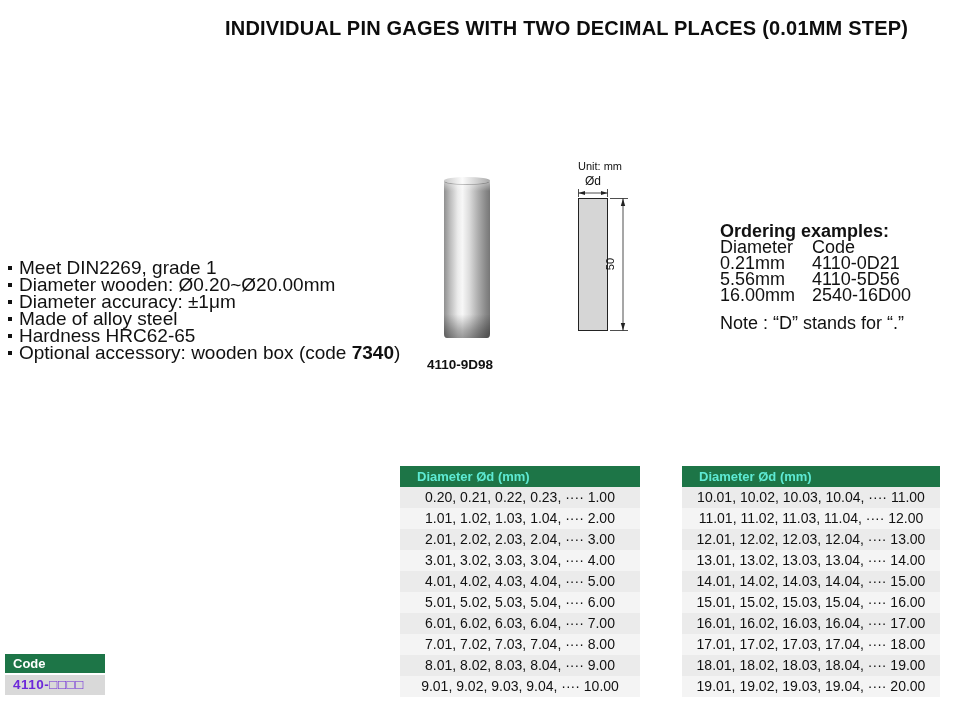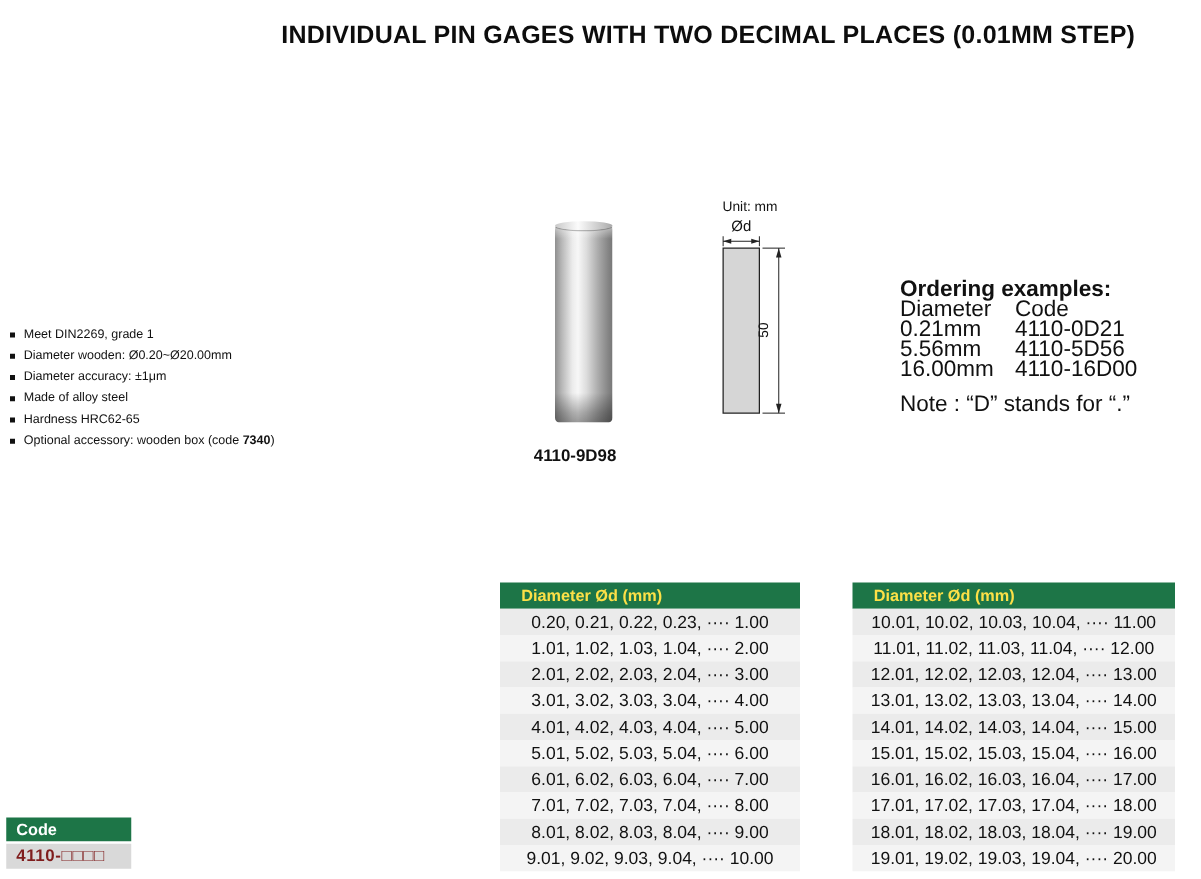--- a/index.html
+++ b/index.html
@@ -8,21 +8,21 @@
     font-family:"Liberation Sans", sans-serif;color:#111;overflow:hidden;
   }
   
   .title{
     position:absolute;left:211px;top:3px;margin:14px;
     font-size:20px;font-weight:bold;letter-spacing:.2px;white-space:nowrap;color:#0d0d0d;
   }
   
   .features{
     position:absolute;left:8px;top:259px;margin:0;padding:0;list-style:none;
-    font-size:10px;line-height:17px;
+    font-size:19px;line-height:17px;
   }
   .feature{display:flex;align-items:flex-start;}
   .bullet{width:4px;height:4px;background:#111;margin:7px 7px 0 0;flex:0 0 auto;}
   .feature-text b{font-weight:bold;}
   
   .pin{position:absolute;left:444px;top:180px;width:46px;height:158px;}
   .pin-body{
     position:absolute;inset:0;border-radius:3px/4px;
     background:
       linear-gradient(180deg, rgba(255,255,255,.55) 0%, rgba(255,255,255,0) 7%, rgba(0,0,0,0) 85%, rgba(0,0,0,.28) 95%, rgba(0,0,0,.38) 100%),
@@ -46,36 +46,36 @@
   
   .ordering{position:absolute;left:720px;top:223px;font-size:18px;line-height:16px;white-space:nowrap;}
   .ordering-heading{font-weight:bold;}
   .ordering-grid,.ordering-row{display:grid;grid-template-columns:92px auto;}
   .ordering-note{margin-top:12px;}
   
   .dtable{position:absolute;top:466px;}
   .dtable-1{left:400px;width:240px;}
   .dtable-2{left:682px;width:258px;}
   .thead{
-    height:21px;line-height:21px;background:var(--green,#1d7547);color:#fde047;
+    height:21px;line-height:21px;background:var(--green,#1d7547);color:#5eead4;
     font-weight:bold;font-size:13px;padding-left:17px;box-sizing:border-box;
   }
   .trow{
     height:21px;line-height:21px;text-align:center;font-size:14px;white-space:nowrap;
   }
   .tbody .trow:nth-of-type(odd){background:var(--row-dark,#ebebeb);}
   .tbody .trow:nth-of-type(even){background:var(--row-light,#f4f4f4);}
   
   .codeblock{position:absolute;left:5px;top:654px;width:100px;}
   .code-header{
     background:var(--green,#1d7547);color:#fff;font-weight:bold;font-size:13px;
     height:19px;line-height:19px;padding-left:8px;
   }
   .code-value{
-    background:var(--code-value-bg,#d9d9d9);font-weight:bold;font-size:13.5px;color:#7f1d1d;
+    background:var(--code-value-bg,#d9d9d9);font-weight:bold;font-size:13.5px;color:#6d28d9;
     height:20px;line-height:20px;padding-left:8px;margin-top:2px;letter-spacing:.5px;
   }
 </style>
 </head>
 <body>
 
 <div class="page">
 
   <h1 class="title">INDIVIDUAL PIN GAGES WITH TWO DECIMAL PLACES (0.01MM STEP)</h1>
 
@@ -151,21 +151,21 @@
           <span>4110-0D21</span>
         </div>
 
         <div class="ordering-row">
           <span>5.56mm</span>
           <span>4110-5D56</span>
         </div>
 
         <div class="ordering-row">
           <span>16.00mm</span>
-          <span>4110-16D00</span>
+          <span>2540-16D00</span>
         </div>
       </div>
     <div class="ordering-note">Note : “D” stands for “.”</div>
   </div>
 
   <div class="dtable dtable-1">
     <div class="thead">Diameter Ød (mm)</div>
     <div class="tbody">
 
         <div class="trow">0.20, 0.21, 0.22, 0.23, ···· 1.00</div>

